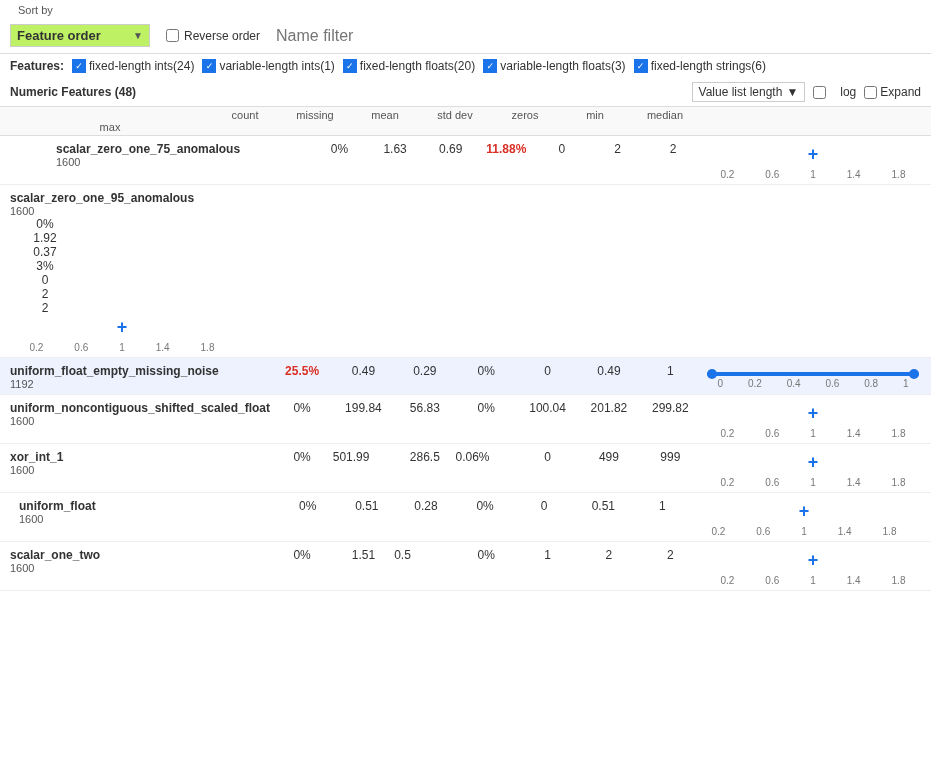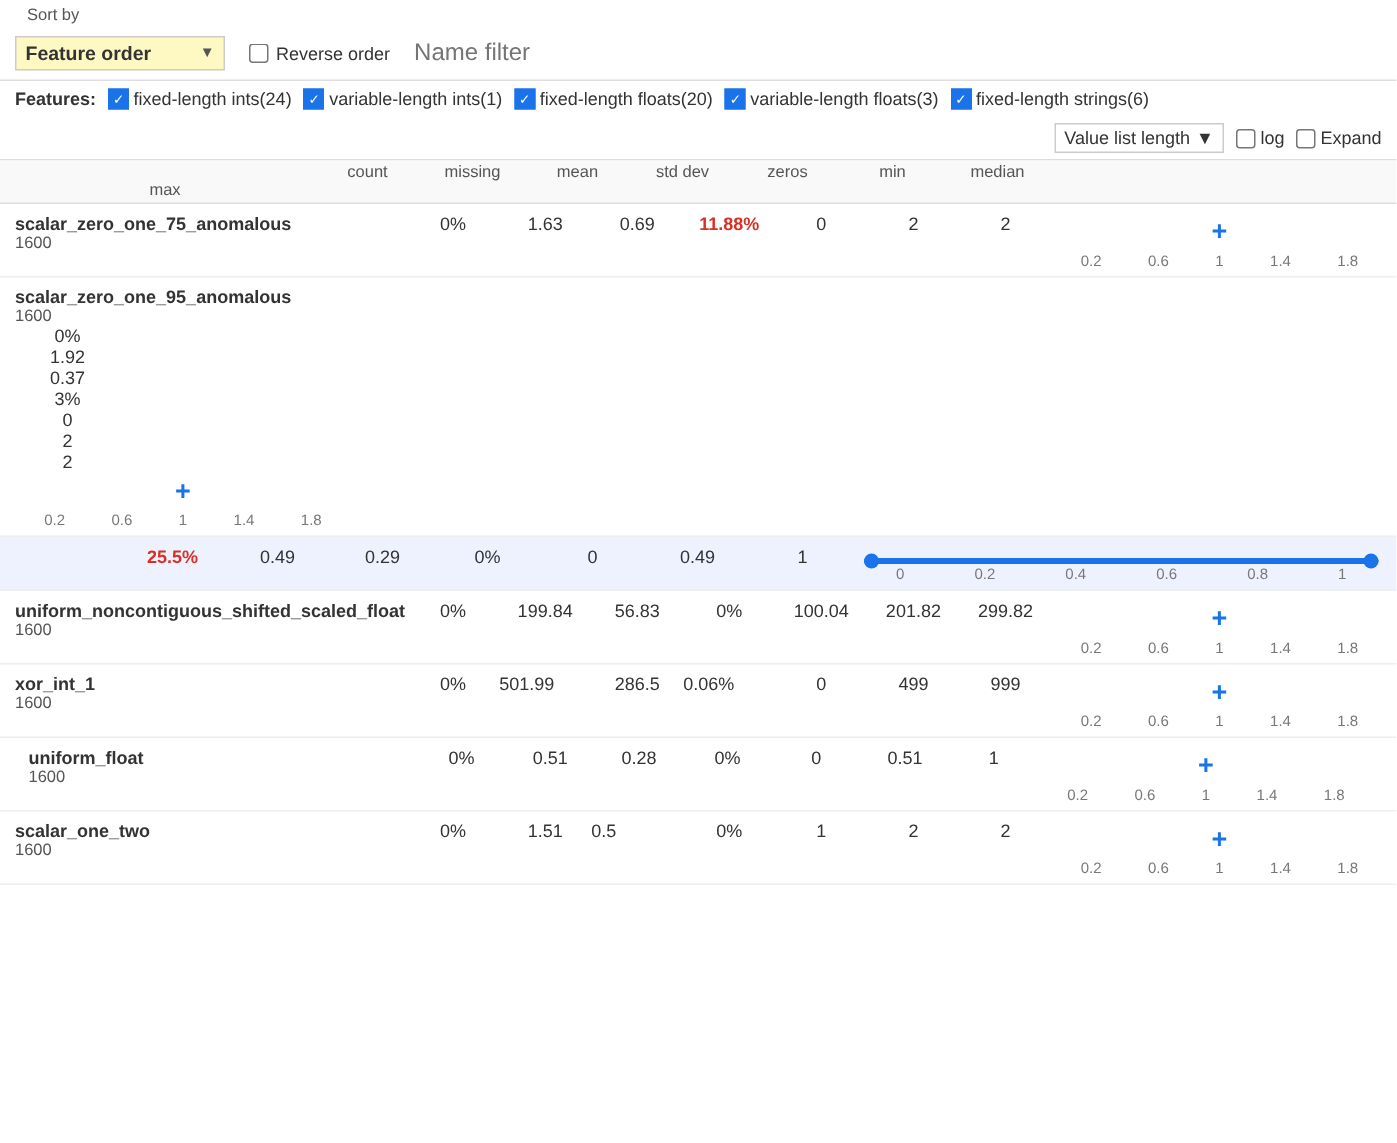--- a/index.html
+++ b/index.html
@@ -13,21 +13,21 @@
     }
     .top-bar {
       display: flex;
       align-items: center;
       padding: 6px 10px;
       border-bottom: 1px solid #ddd;
       gap: 16px;
     }
     .sort-dropdown {
       border: 1px solid #ccc;
-      background: #fef9c3;
+      background: #bef264;
       padding: 3px 6px;
       font-size: 13px;
       font-weight: bold;
       cursor: pointer;
       display: flex;
       align-items: center;
       gap: 4px;
       min-width: 140px;
     }
     .sort-dropdown .arrow {
@@ -96,21 +96,21 @@
       display: flex;
       align-items: center;
       gap: 4px;
       border: 1px solid #ccc;
       padding: 2px 6px;
       cursor: pointer;
     }
     .log-label {
       display: flex;
       align-items: center;
-      gap: 3px;
+      gap: 14px;
     }
     .expand-label {
       display: flex;
       align-items: center;
       gap: 3px;
     }
     .table-header {
       display: grid;
       grid-template-columns: 200px 70px 70px 70px 70px 70px 70px 70px;
       padding: 2px 10px;
@@ -227,20 +227,21 @@
     <div class="cb">✓</div>
     <span>variable-length floats(3)</span>
   </div>
   <div class="feature-checkbox">
     <div class="cb">✓</div>
     <span>fixed-length strings(6)</span>
   </div>
 </div>
 
 <div class="main-header">
+  <span class="numeric-heading">Numeric Features (48)</span>
   <div class="chart-controls">
     <div class="chart-dropdown">
       <span>Value list length</span>
       <span>▼</span>
     </div>
     <div class="log-label">
       <input type="checkbox" style="">
       <span>log</span>
     </div>
     <div class="expand-label">
@@ -257,21 +258,21 @@
   <div>mean</div>
   <div>std dev</div>
   <div>zeros</div>
   <div>min</div>
   <div>median</div>
   <div>max</div>
 </div>
 
 <div id="rows-container">
     <div class="feature-block">
-    <div style="display:flex; padding: 6px 10px 4px; align-items:flex-start;">
+    <div style="display:flex; padding: 6px 10px 4px; align-items:flex-start;margin-left:46px;">
       <div style="width:200px; min-width:200px;">
         <div class="feature-name">scalar_zero_one_75_anomalous</div>
         <div class="count-val">1600</div>
       </div>
       <div style="width:70px; text-align:center; font-size:12px;"></div>
       <div style="width:70px; text-align:center; font-size:12px; color:#333; font-weight:normal;">0%</div>
       <div style="width:70px; text-align:center; font-size:12px;">1.63</div>
       <div style="width:70px; text-align:center; font-size:12px;">0.69</div>
       <div style="width:70px; text-align:center; font-size:12px; color:#d93025; font-weight:bold;">11.88%</div>
       <div style="width:70px; text-align:center; font-size:12px;">0</div>
@@ -314,20 +315,24 @@
             <span>1</span>
             <span>1.4</span>
             <span>1.8</span>
           </div>
 
       </div>
     </div>
   </div>
     <div class="feature-block highlighted">
     <div style="display:flex; padding: 6px 10px 4px; align-items:flex-start;">
+      <div style="width:200px; min-width:200px;">
+        <div class="feature-name">uniform_float_empty_missing_noise</div>
+        <div class="count-val">1192</div>
+      </div>
       <div style="width:70px; text-align:center; font-size:12px;"></div>
       <div style="width:70px; text-align:center; font-size:12px; color:#d93025; font-weight:bold;">25.5%</div>
       <div style="width:70px; text-align:center; font-size:12px;">0.49</div>
       <div style="width:70px; text-align:center; font-size:12px;">0.29</div>
       <div style="width:70px; text-align:center; font-size:12px; color:#333; font-weight:normal;">0%</div>
       <div style="width:70px; text-align:center; font-size:12px;">0</div>
       <div style="width:70px; text-align:center; font-size:12px;">0.49</div>
       <div style="width:70px; text-align:center; font-size:12px;">1</div>
       <div class="chart-col" style="min-width:220px;">
 

